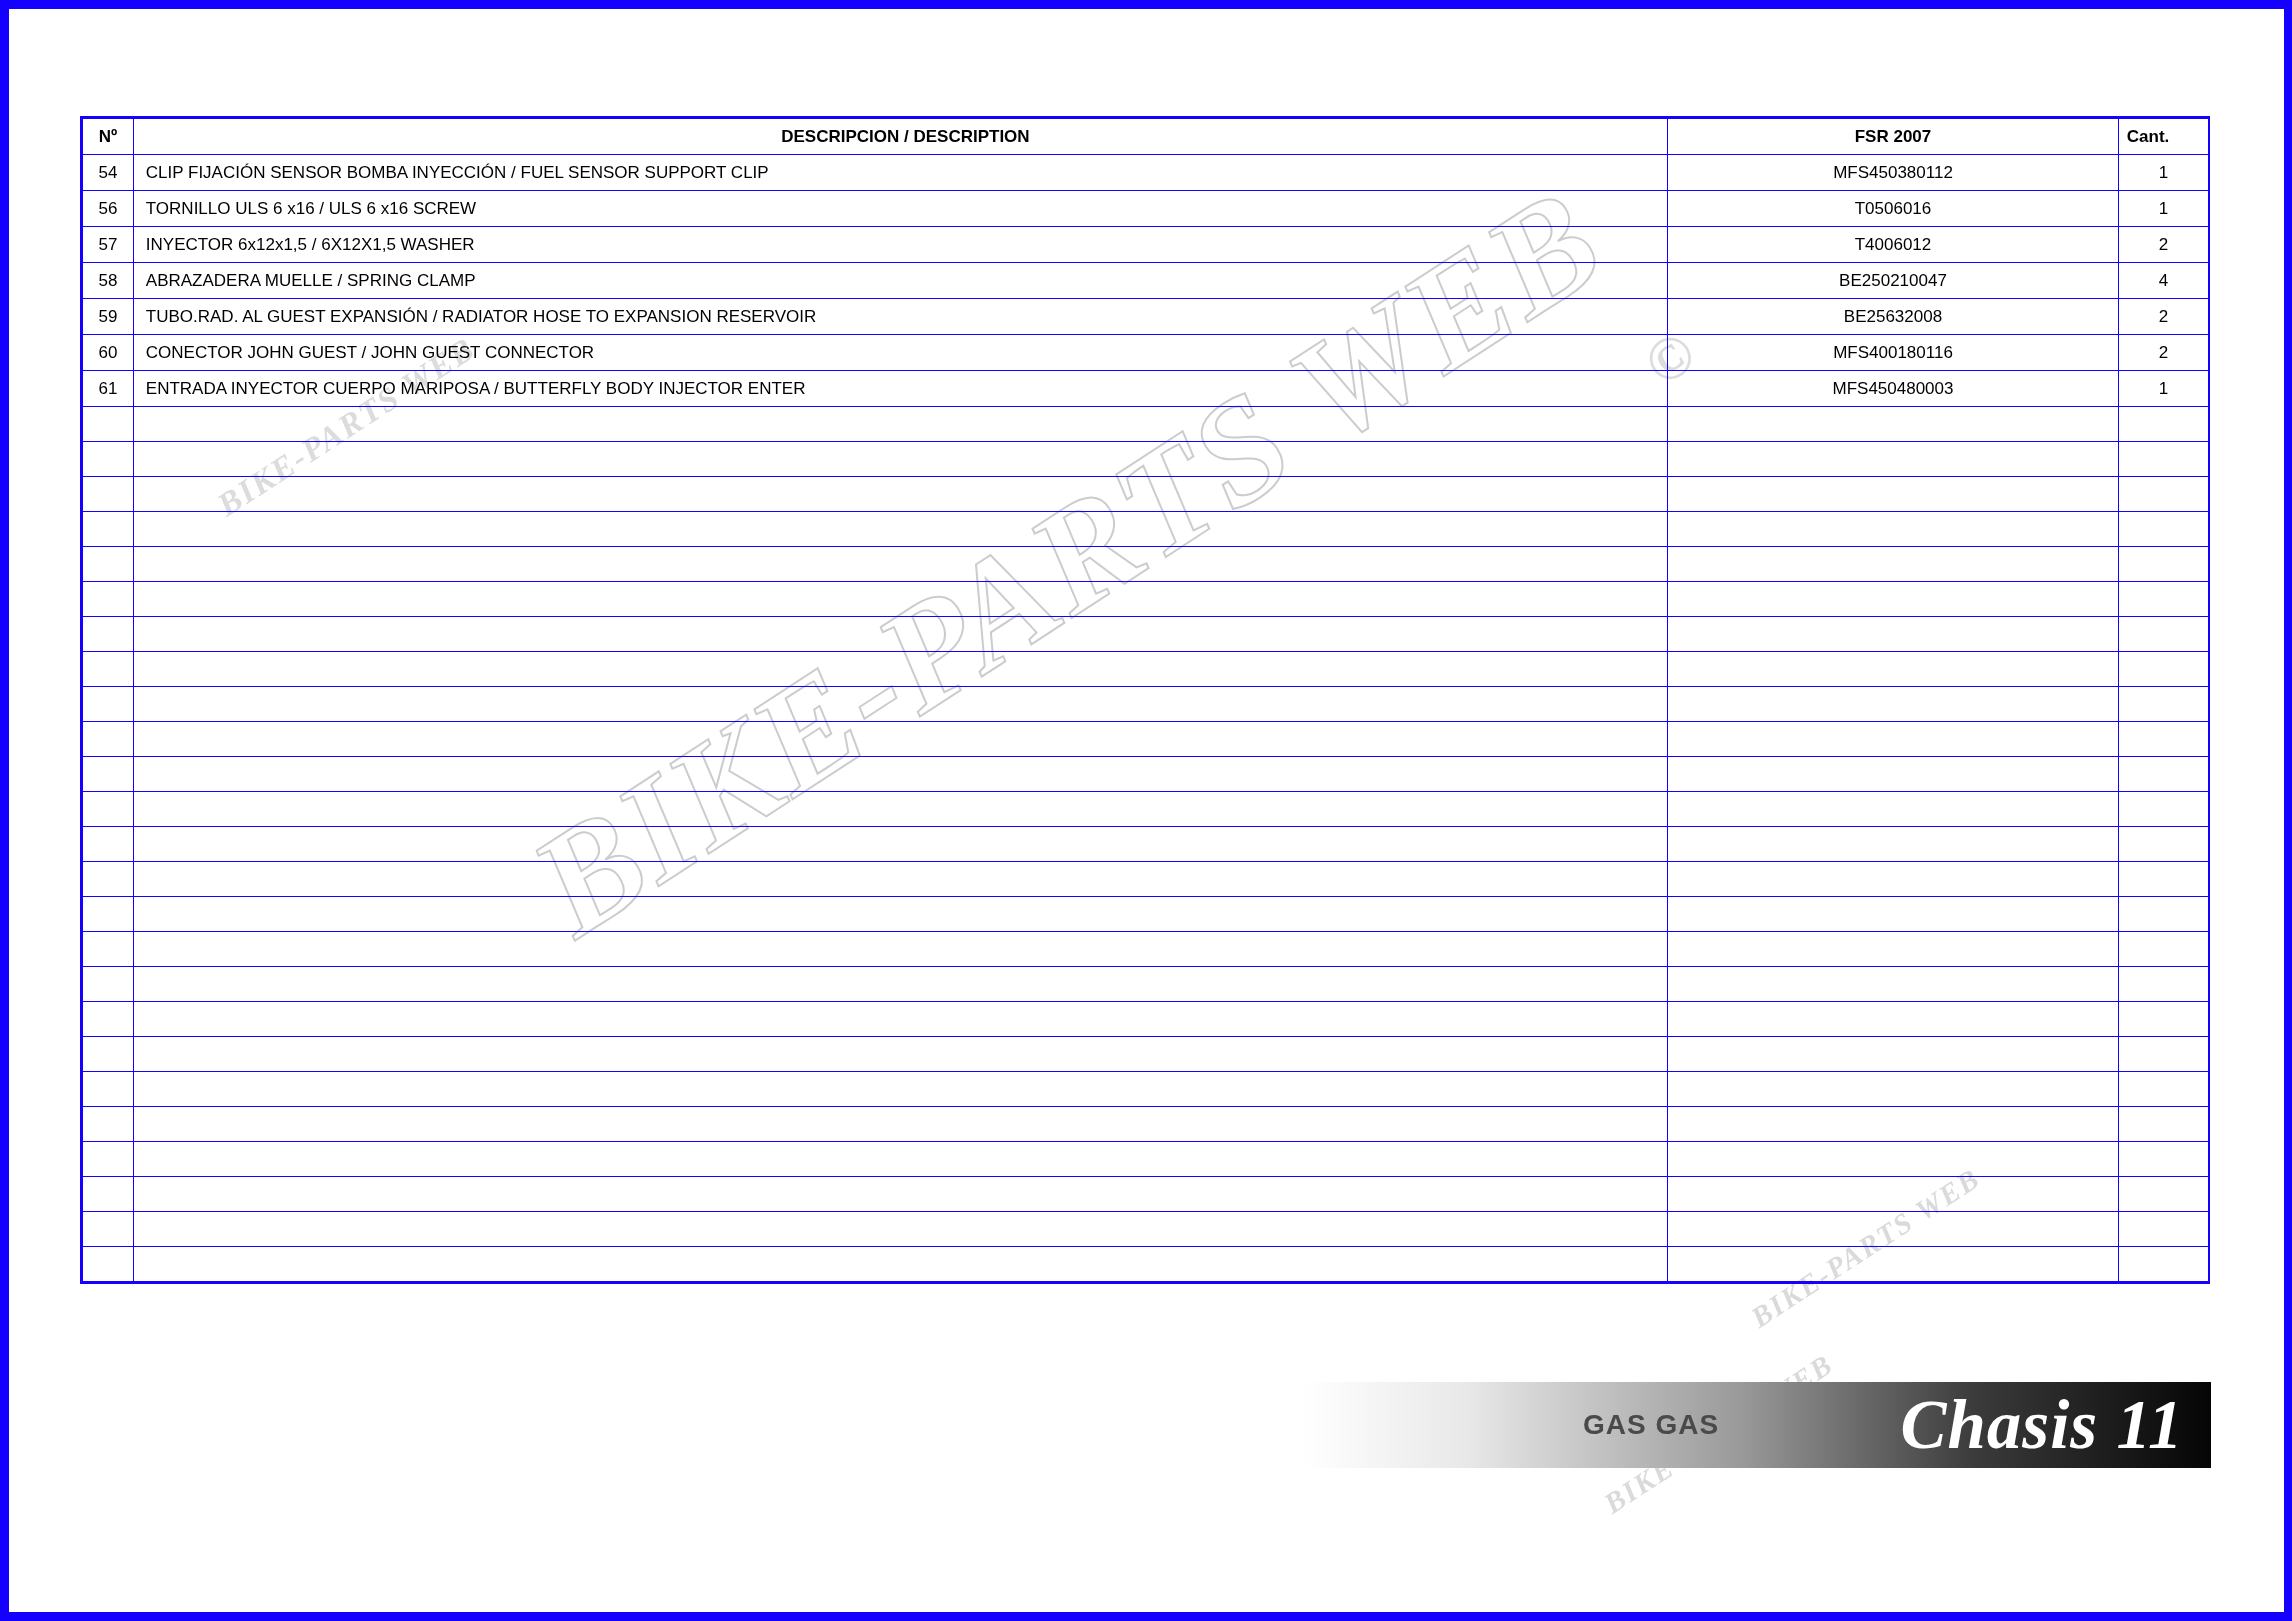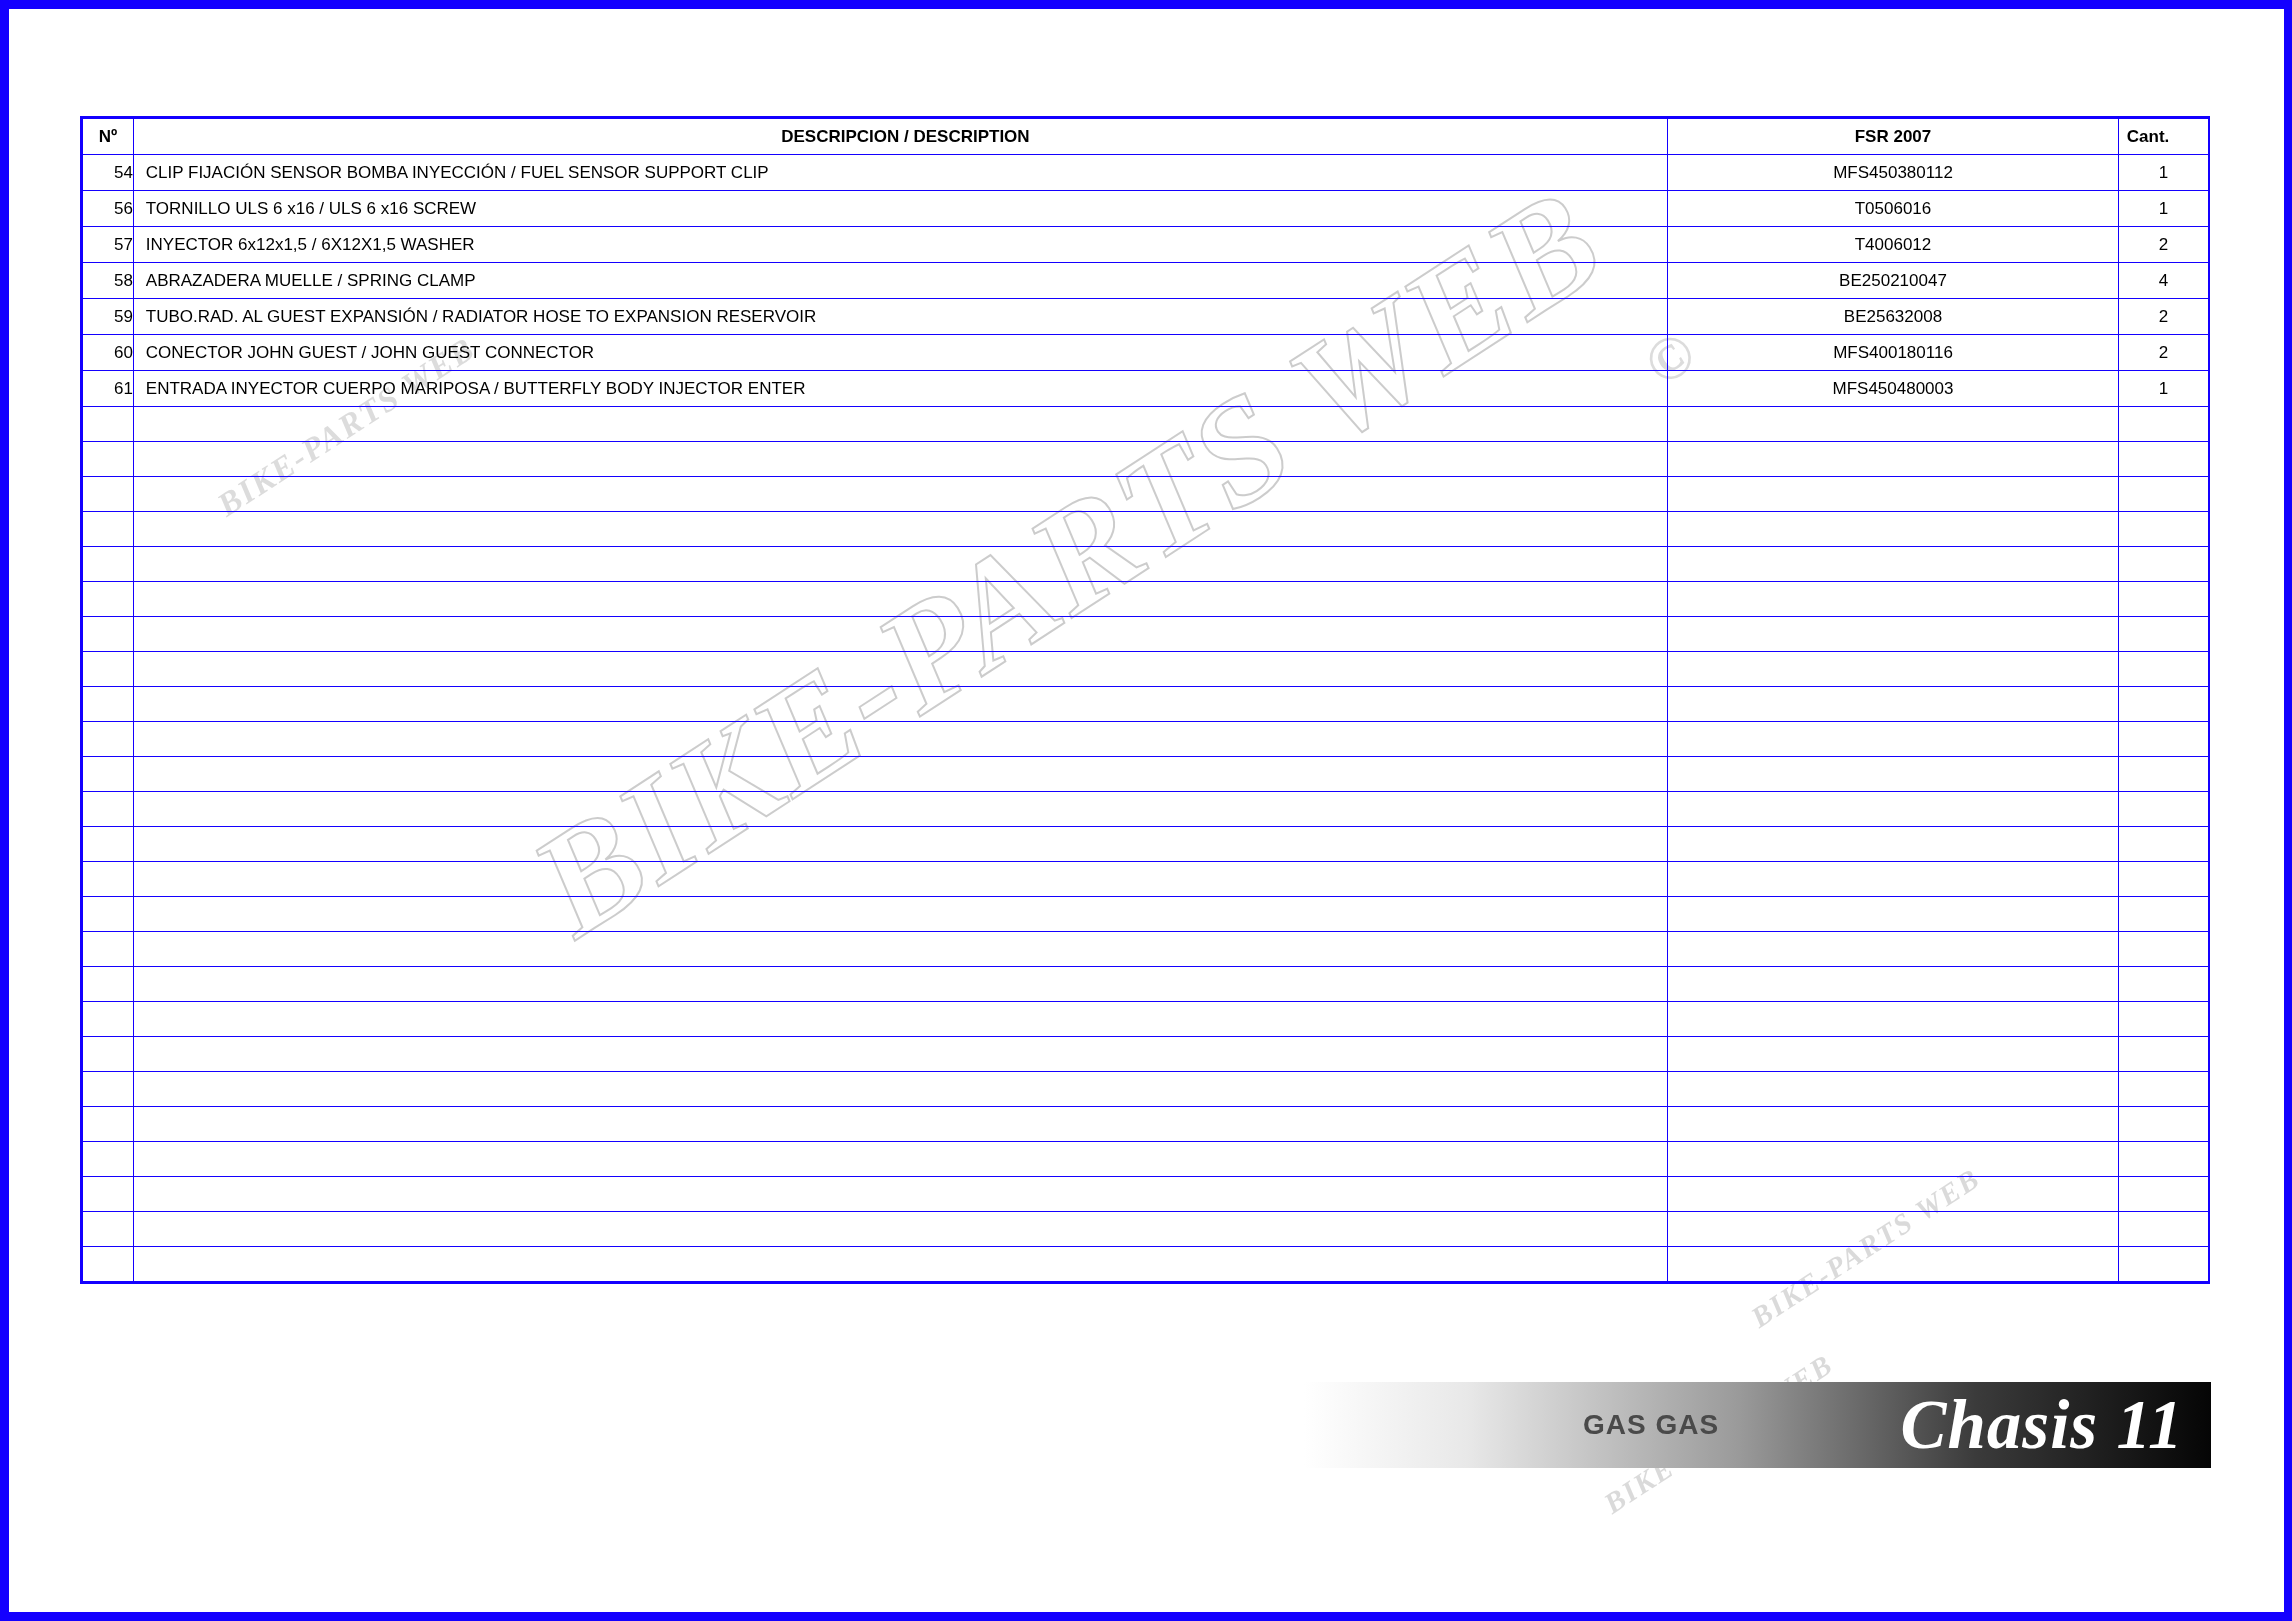--- a/index.html
+++ b/index.html
@@ -54,21 +54,21 @@
   }
   thead th {
     background: #1400ff;
     color: #ffffff;
     font-weight: bold;
     font-size: 16.7px;
     height: 33px;
     line-height: 33px;
     border: 1px solid #1400ff;
   }
-  .col-no    { width: 51px; text-align: right; }
+  .col-no    { width: 51px; text-align: center; }
   .col-desc  { width: 1534px; text-align: left; padding-left: 11.8px !important; }
   .col-ref   { width: 451px; text-align: center; }
   .col-qty   { width: 90px; text-align: center; }
 
   thead .col-no   { text-align: center; }
   thead .col-desc { text-align: center; padding-left: 9.8px !important; }
   thead .col-ref  { text-align: center; }
   thead .col-qty  { text-align: left; padding-left: 7.8px !important; }
 
   tbody tr.empty td { height: 35px; }

